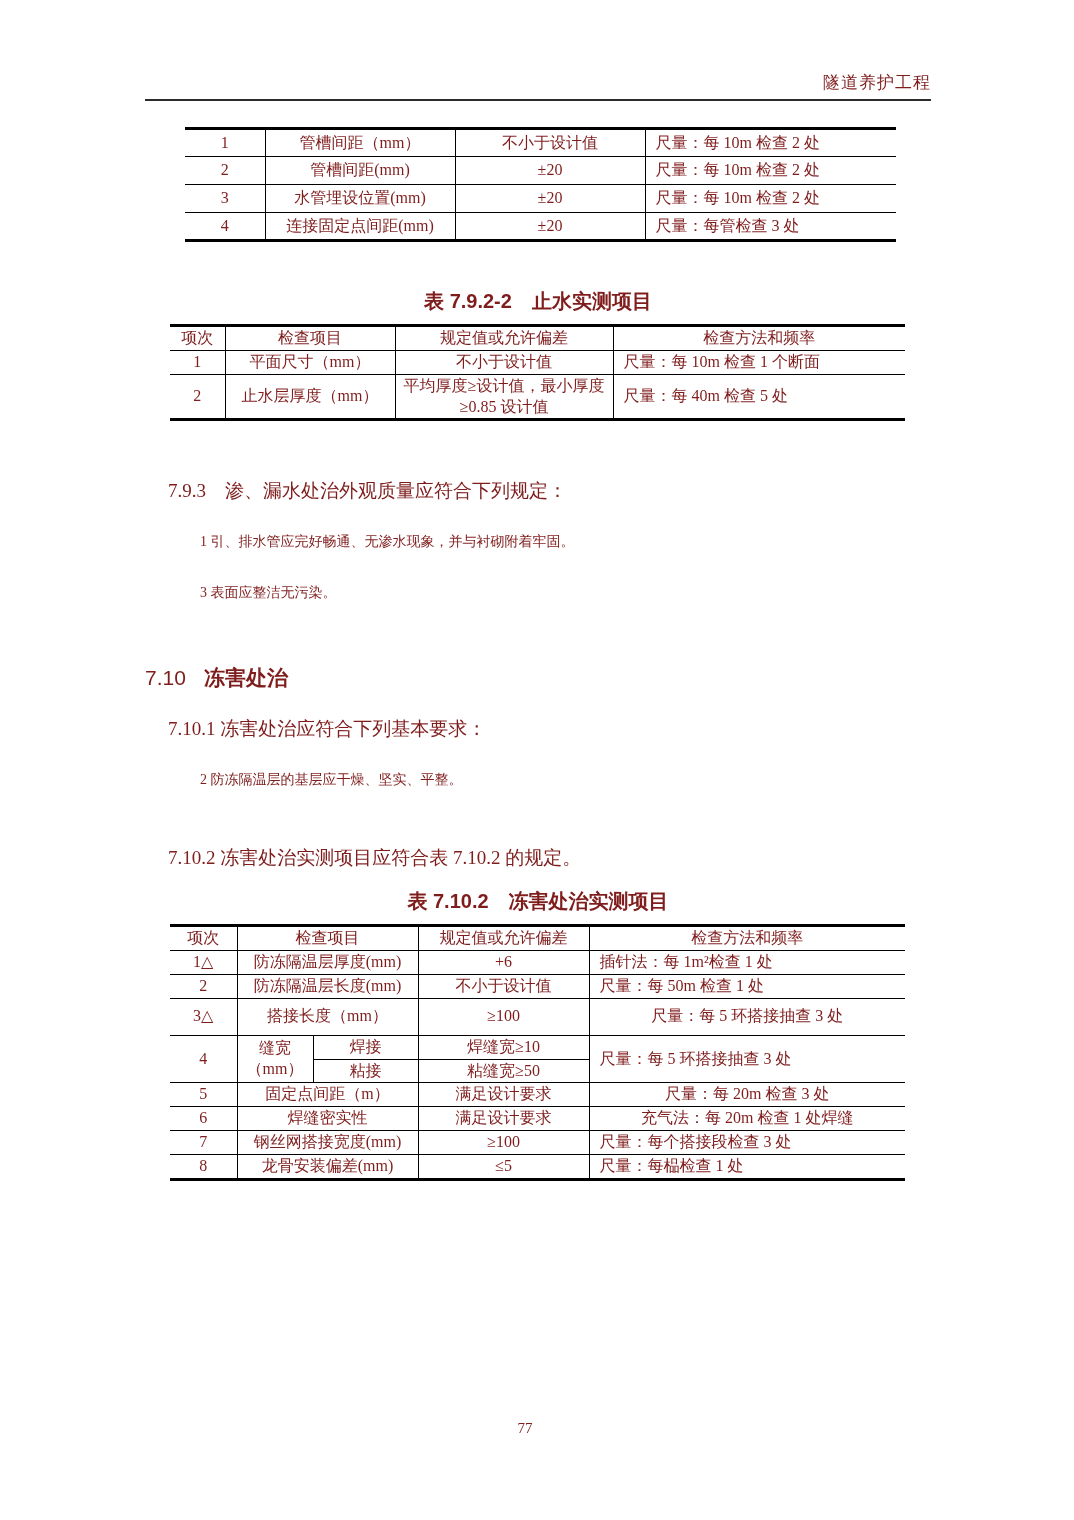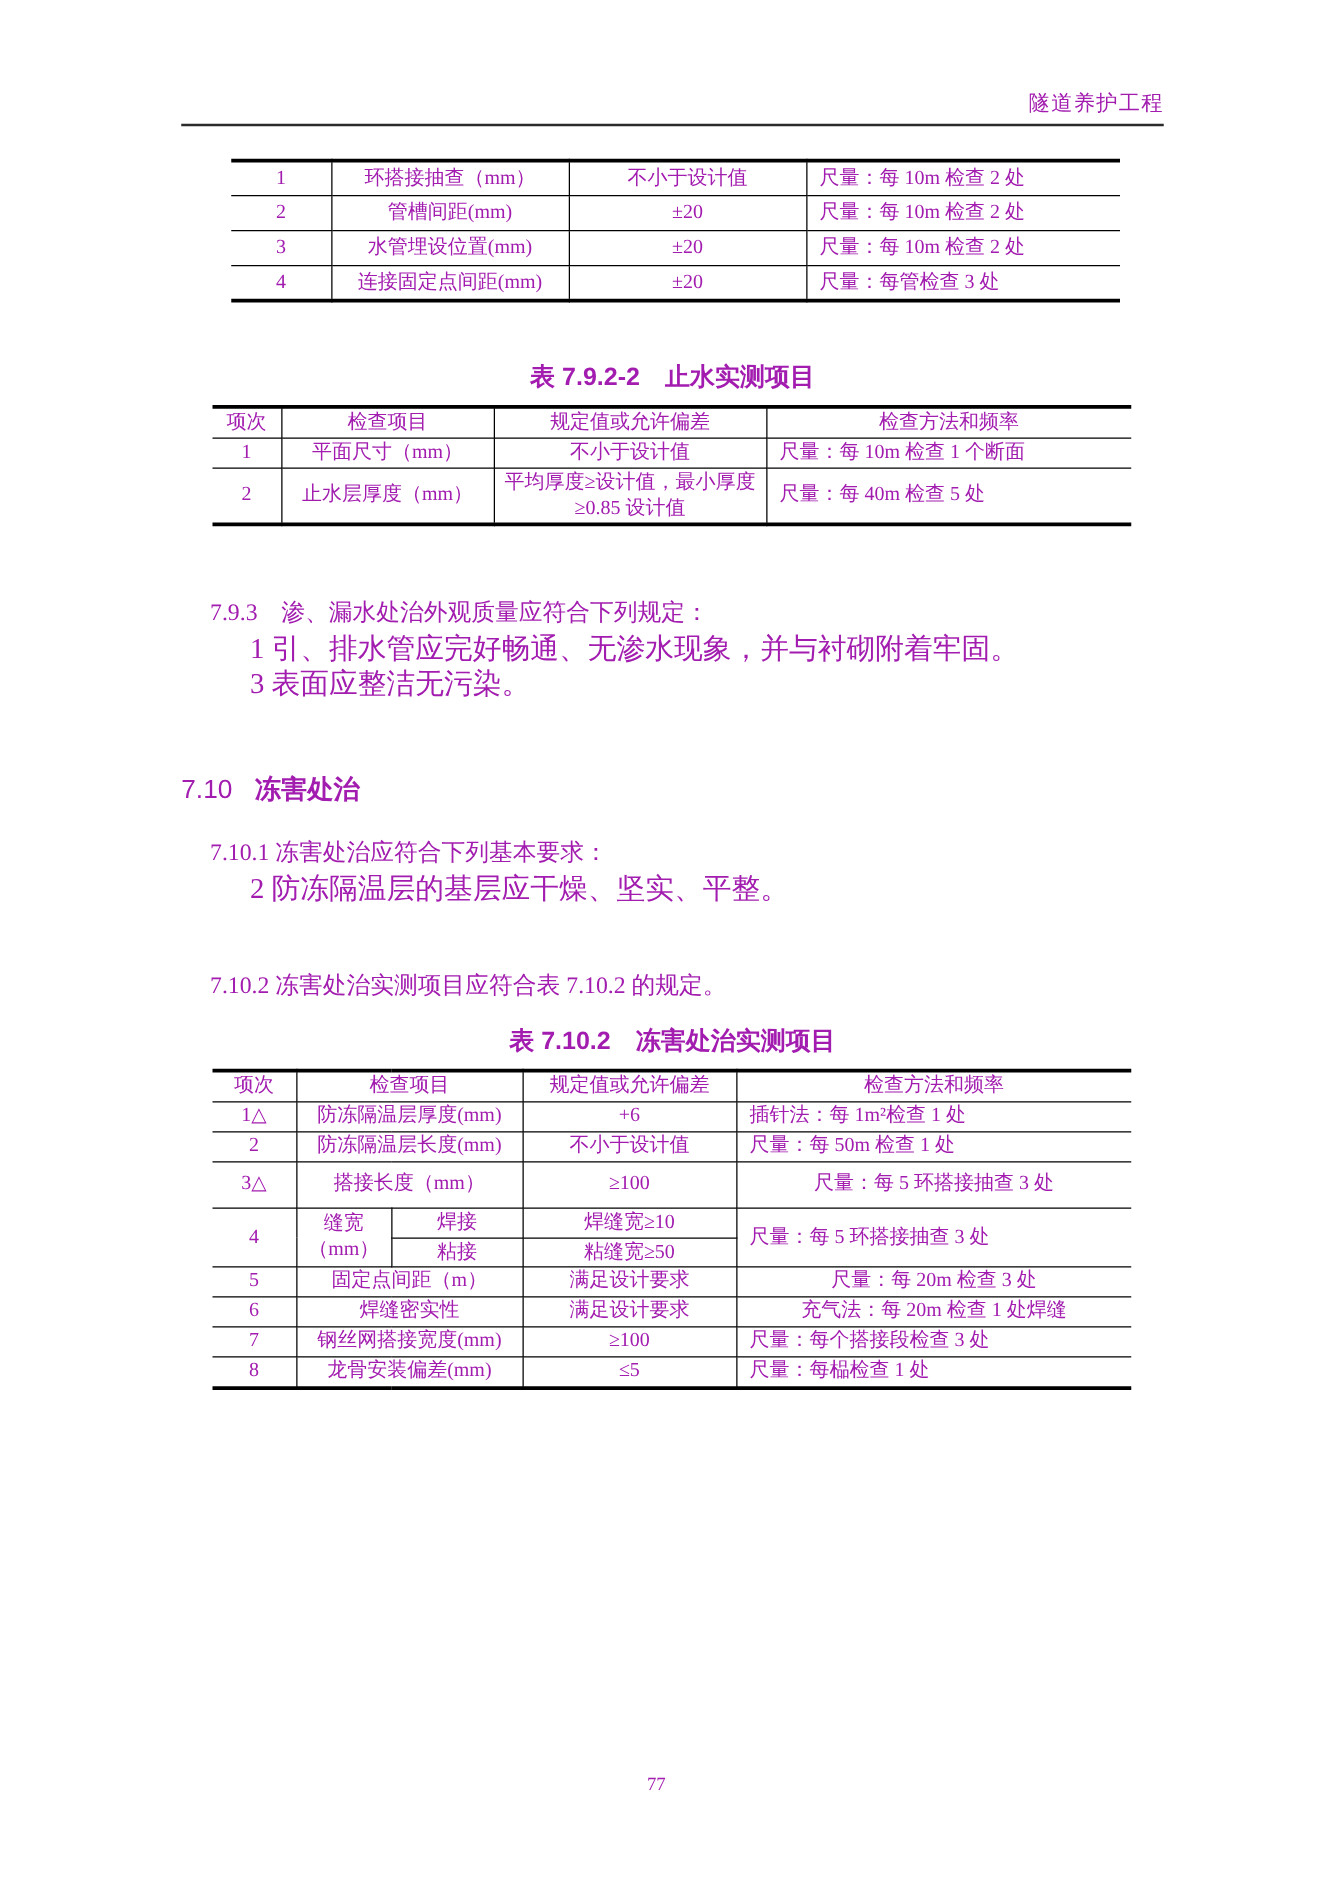--- a/index.html
+++ b/index.html
@@ -3,21 +3,21 @@
 <meta charset="utf-8">
 <style>
   * { margin: 0; padding: 0; box-sizing: border-box; }
   html, body { background: #ffffff; }
   .page {
     position: relative;
     width: 1074px;
     height: 1520px;
     margin: 0 auto;
     background: #ffffff;
-    color: #a21caf;
+    color: #7f1d1d;
     font-family: "Liberation Serif", "DejaVu Serif", serif;
     overflow: hidden;
   }
   .content {
     position: absolute;
     left: 145px;
     top: 0;
     width: 786px;
   }
   
@@ -74,23 +74,24 @@
   
   .clause {
     font-size: 19px;
     line-height: 28px;
     padding-left: 23px;
   }
   .clause-793  { margin-top: 56px; }
   .clause-7101 { margin-top: 22px; }
   .clause-7102 { margin-top: 50px; }
   .list-item {
-    font-size: 23px;
+    font-size: 14px;
     line-height: 28px;
     padding-left: 55px;
+    margin-top: 23px;
   }
   .section-heading {
     margin-top: 56px;
     font-family: "Liberation Sans", "DejaVu Sans", sans-serif;
     font-size: 21px;
     line-height: 30px;
   }
   .section-heading .sec-num { font-weight: normal; margin-right: 18px; }
   .section-heading .sec-title { font-weight: bold; }
   .footnote {
@@ -120,21 +121,21 @@
     <table class="doc-table t-cont">
       <colgroup>
           <col class="c1">
           <col class="c2">
           <col class="c3">
           <col class="c4">
         </colgroup>
       <tbody>
           <tr>
         <td>1</td>
-        <td>环搭接抽查（mm）</td>
+        <td>管槽间距（mm）</td>
         <td>不小于设计值</td>
         <td class="al">尺量：每 10m 检查 2 处</td>
       </tr>
       <tr>
         <td>2</td>
         <td>管槽间距(mm)</td>
         <td>±20</td>
         <td class="al">尺量：每 10m 检查 2 处</td>
       </tr>
       <tr>

